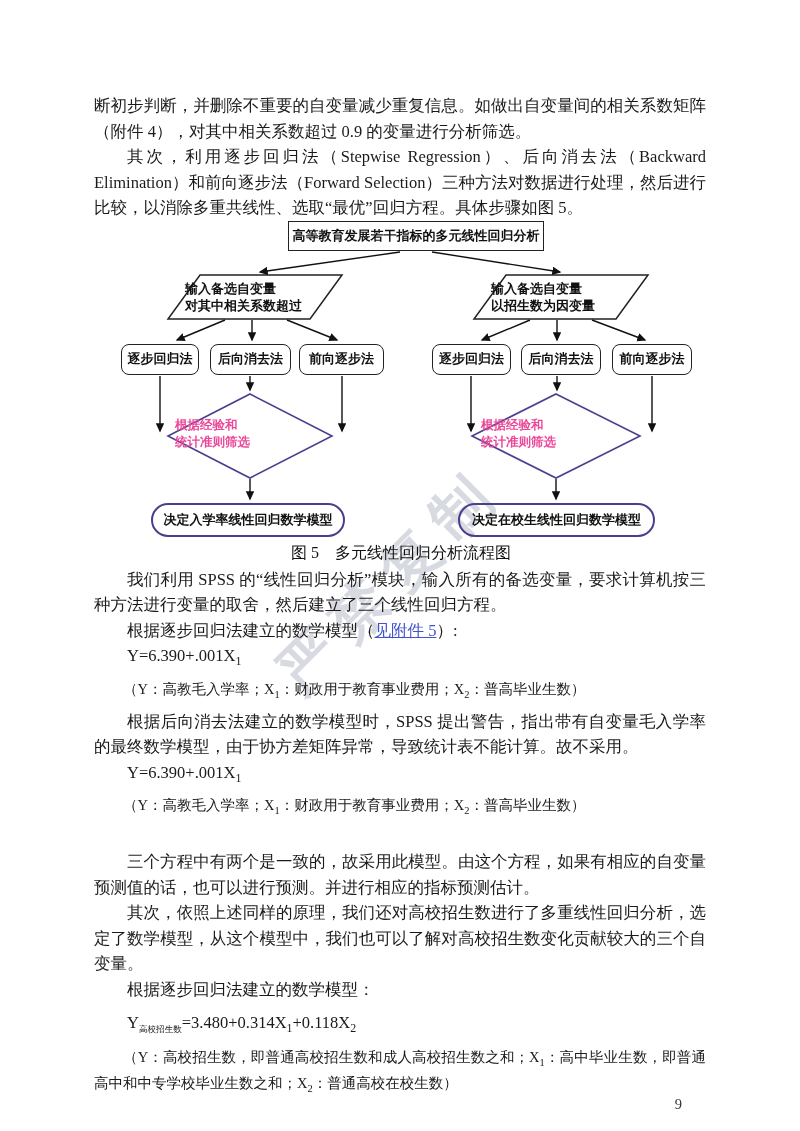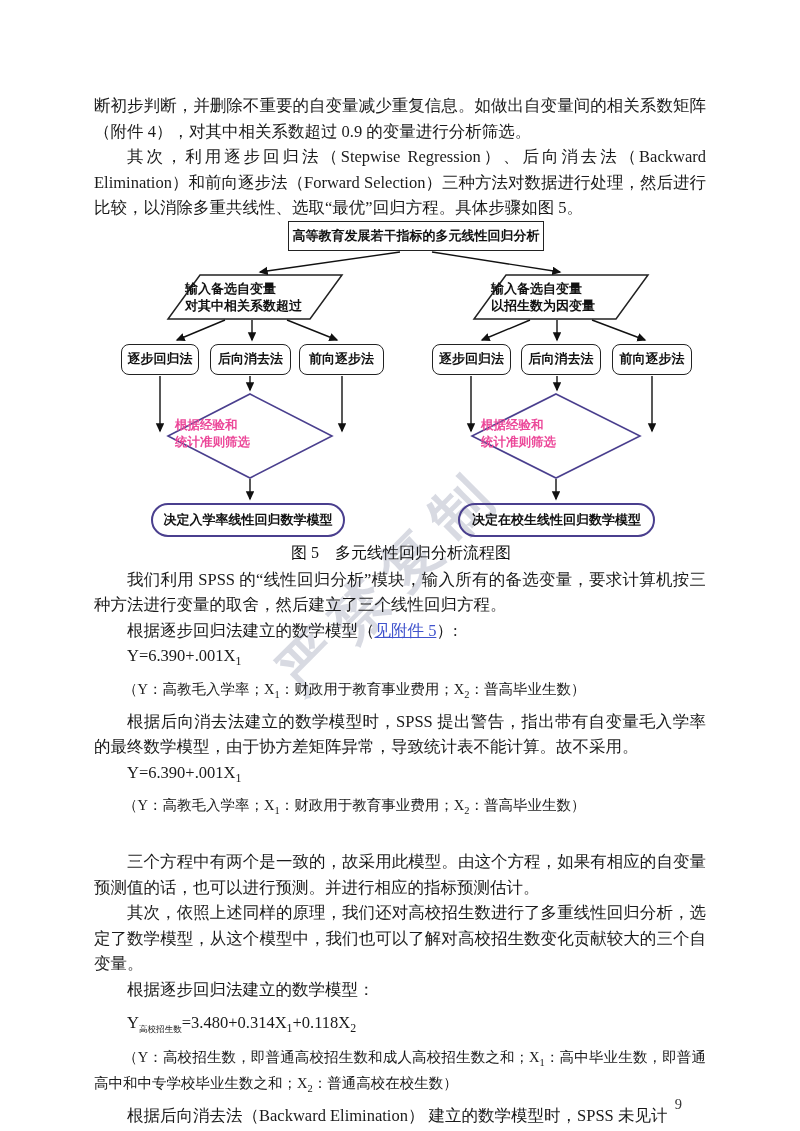--- a/index.html
+++ b/index.html
@@ -131,17 +131,16 @@
 
     <p class="txt indent">三个方程中有两个是一致的，故采用此模型。由这个方程，如果有相应的自变量预测值的话，也可以进行预测。并进行相应的指标预测估计。</p>
     <p class="txt indent">其次，依照上述同样的原理，我们还对高校招生数进行了多重线性回归分析，选定了数学模型，从这个模型中，我们也可以了解对高校招生数变化贡献较大的三个自变量。</p>
     <p class="txt indent">根据逐步回归法建立的数学模型：</p>
 
     <div class="gap10"></div>
 
     <p class="eq"><span>Y</span><sub class="tiny">高校招生数</sub><span>=3.480+0.314X</span><sub>1</sub><span>+0.118X</span><sub>2</sub></p>
     <p class="small-note"><span>（Y：高校招生数，即普通高校招生数和成人高校招生数之和；X</span><sub>1</sub><span>：高中毕业生数，即普通高中和中专学校毕业生数之和；X</span><sub>2</sub><span>：普通高校在校生数）</span></p>
 
-    <p class="txt indent">根据后向消去法（Backward Elimination） 建立的数学模型时，SPSS 未见计</p>
   </div>
 
   <div class="page-number">9</div>
 </div>
 
 </body></html>

